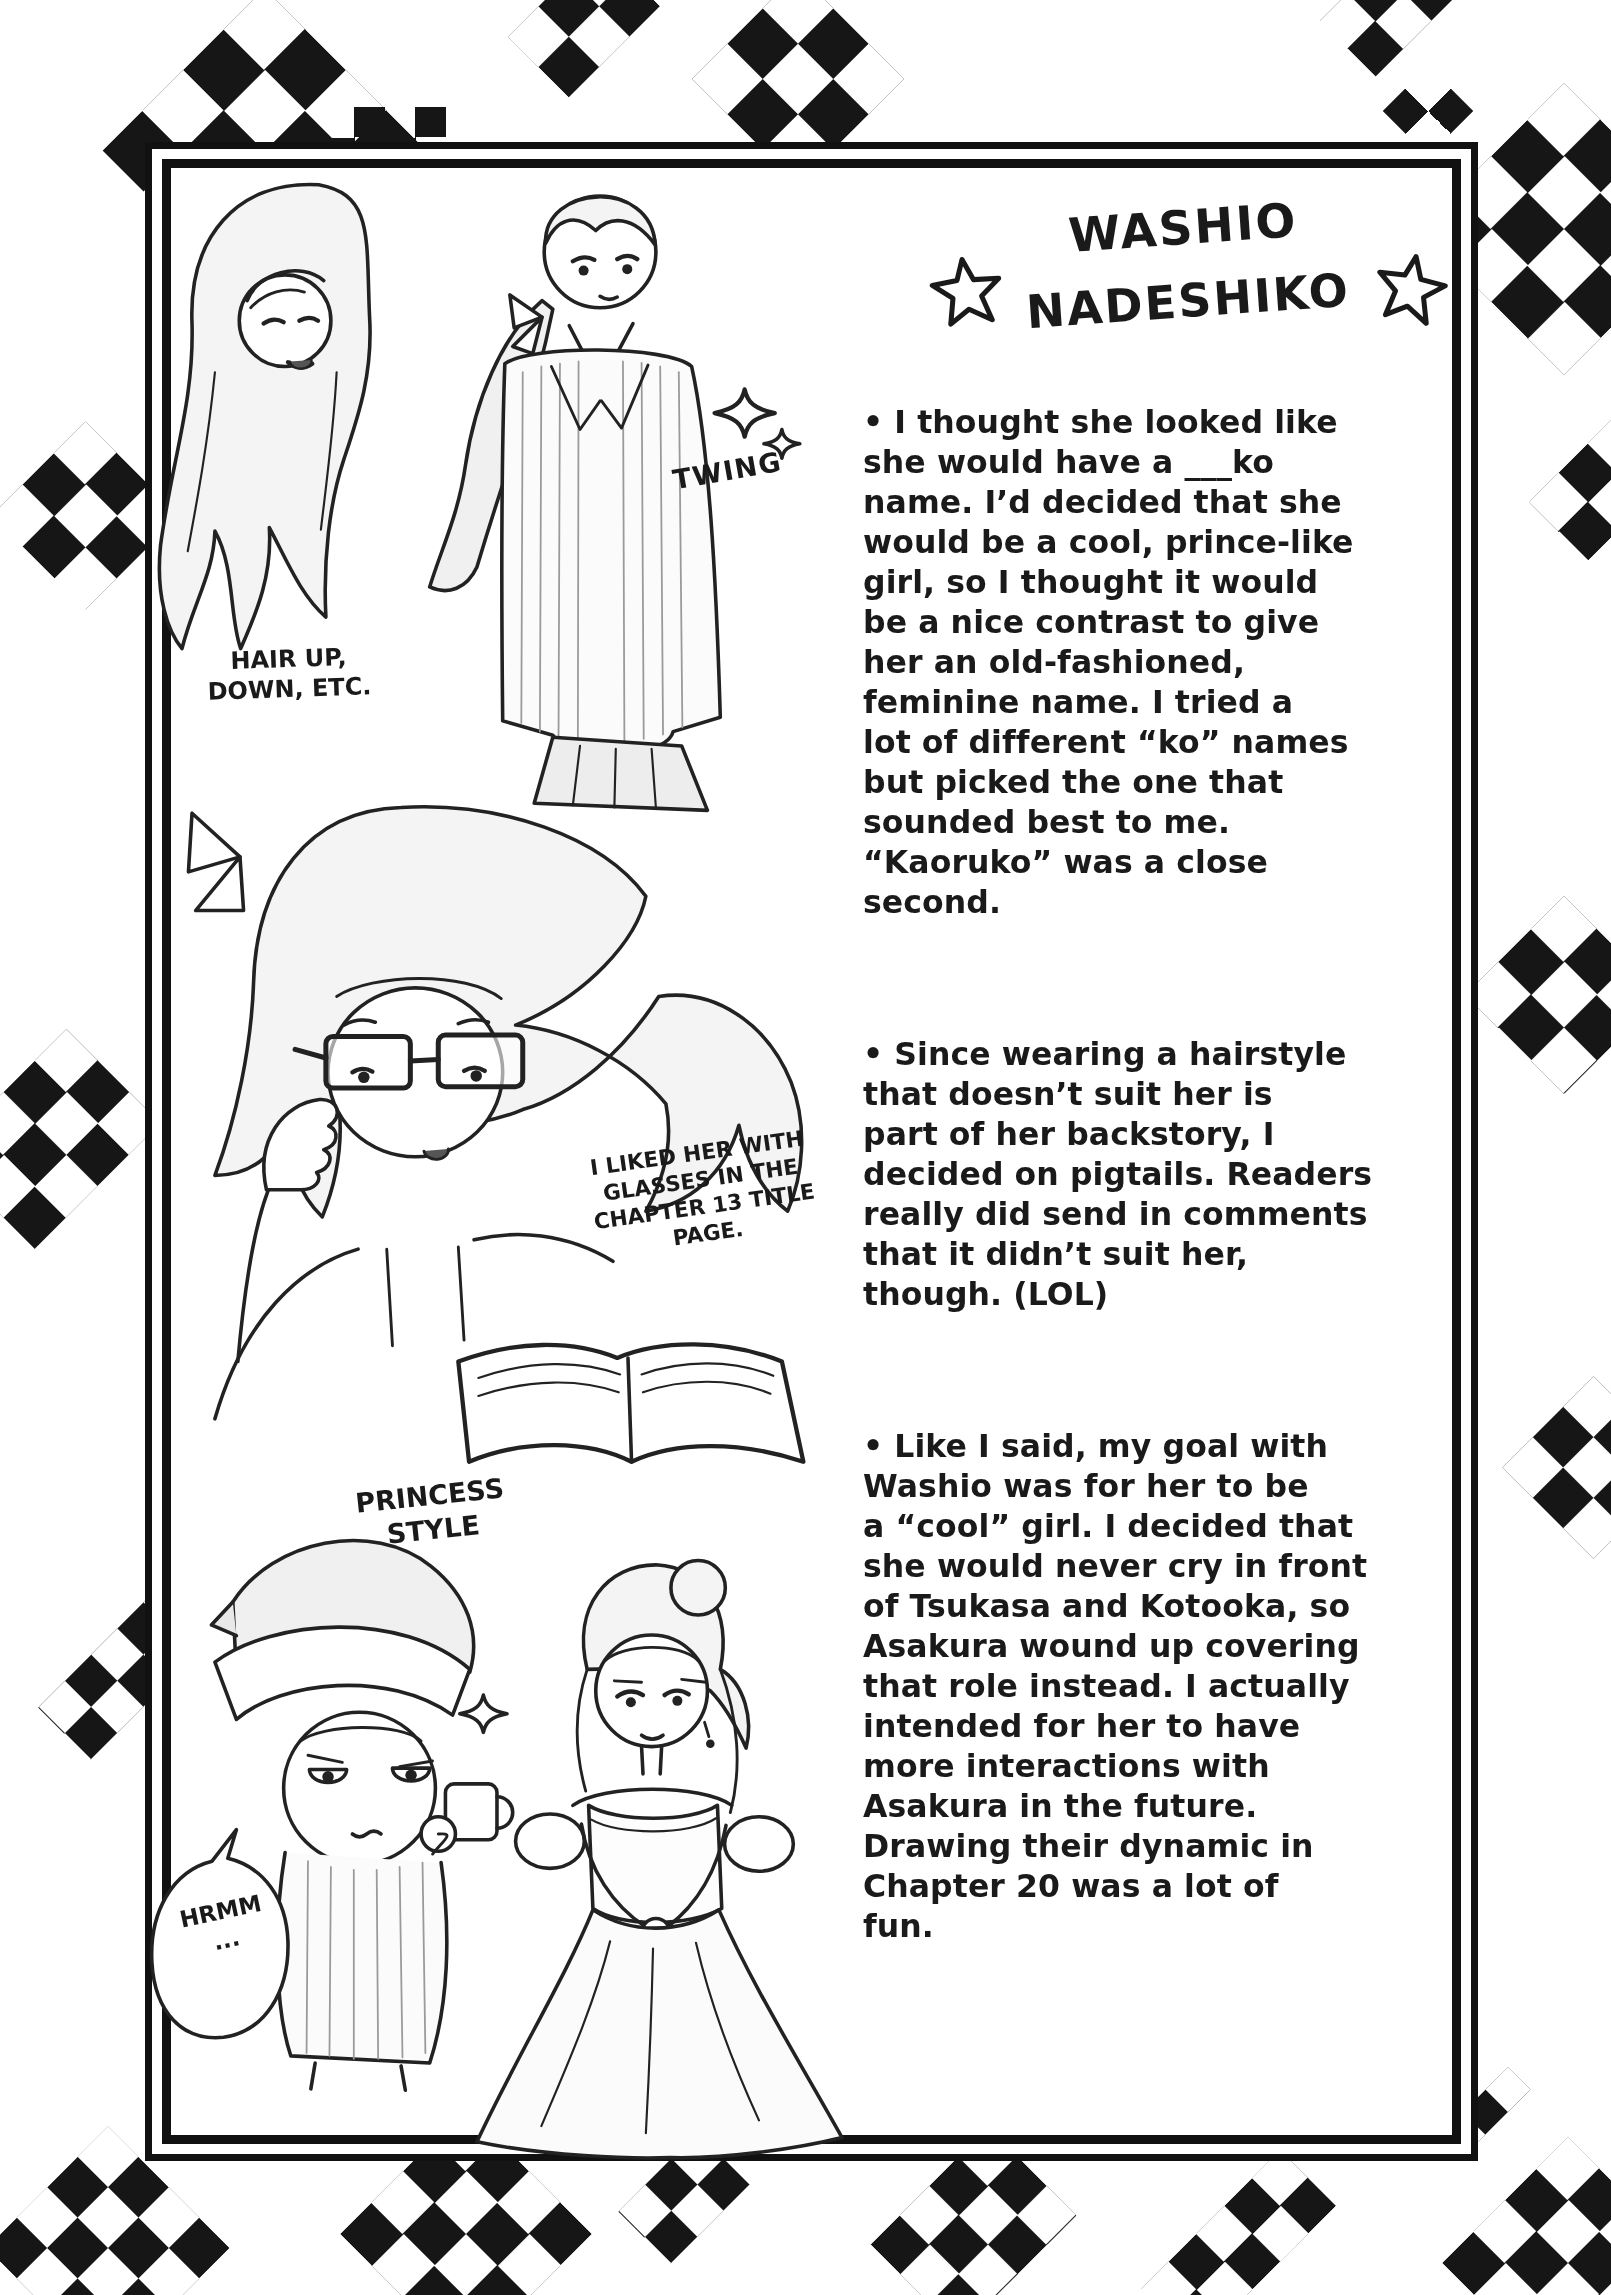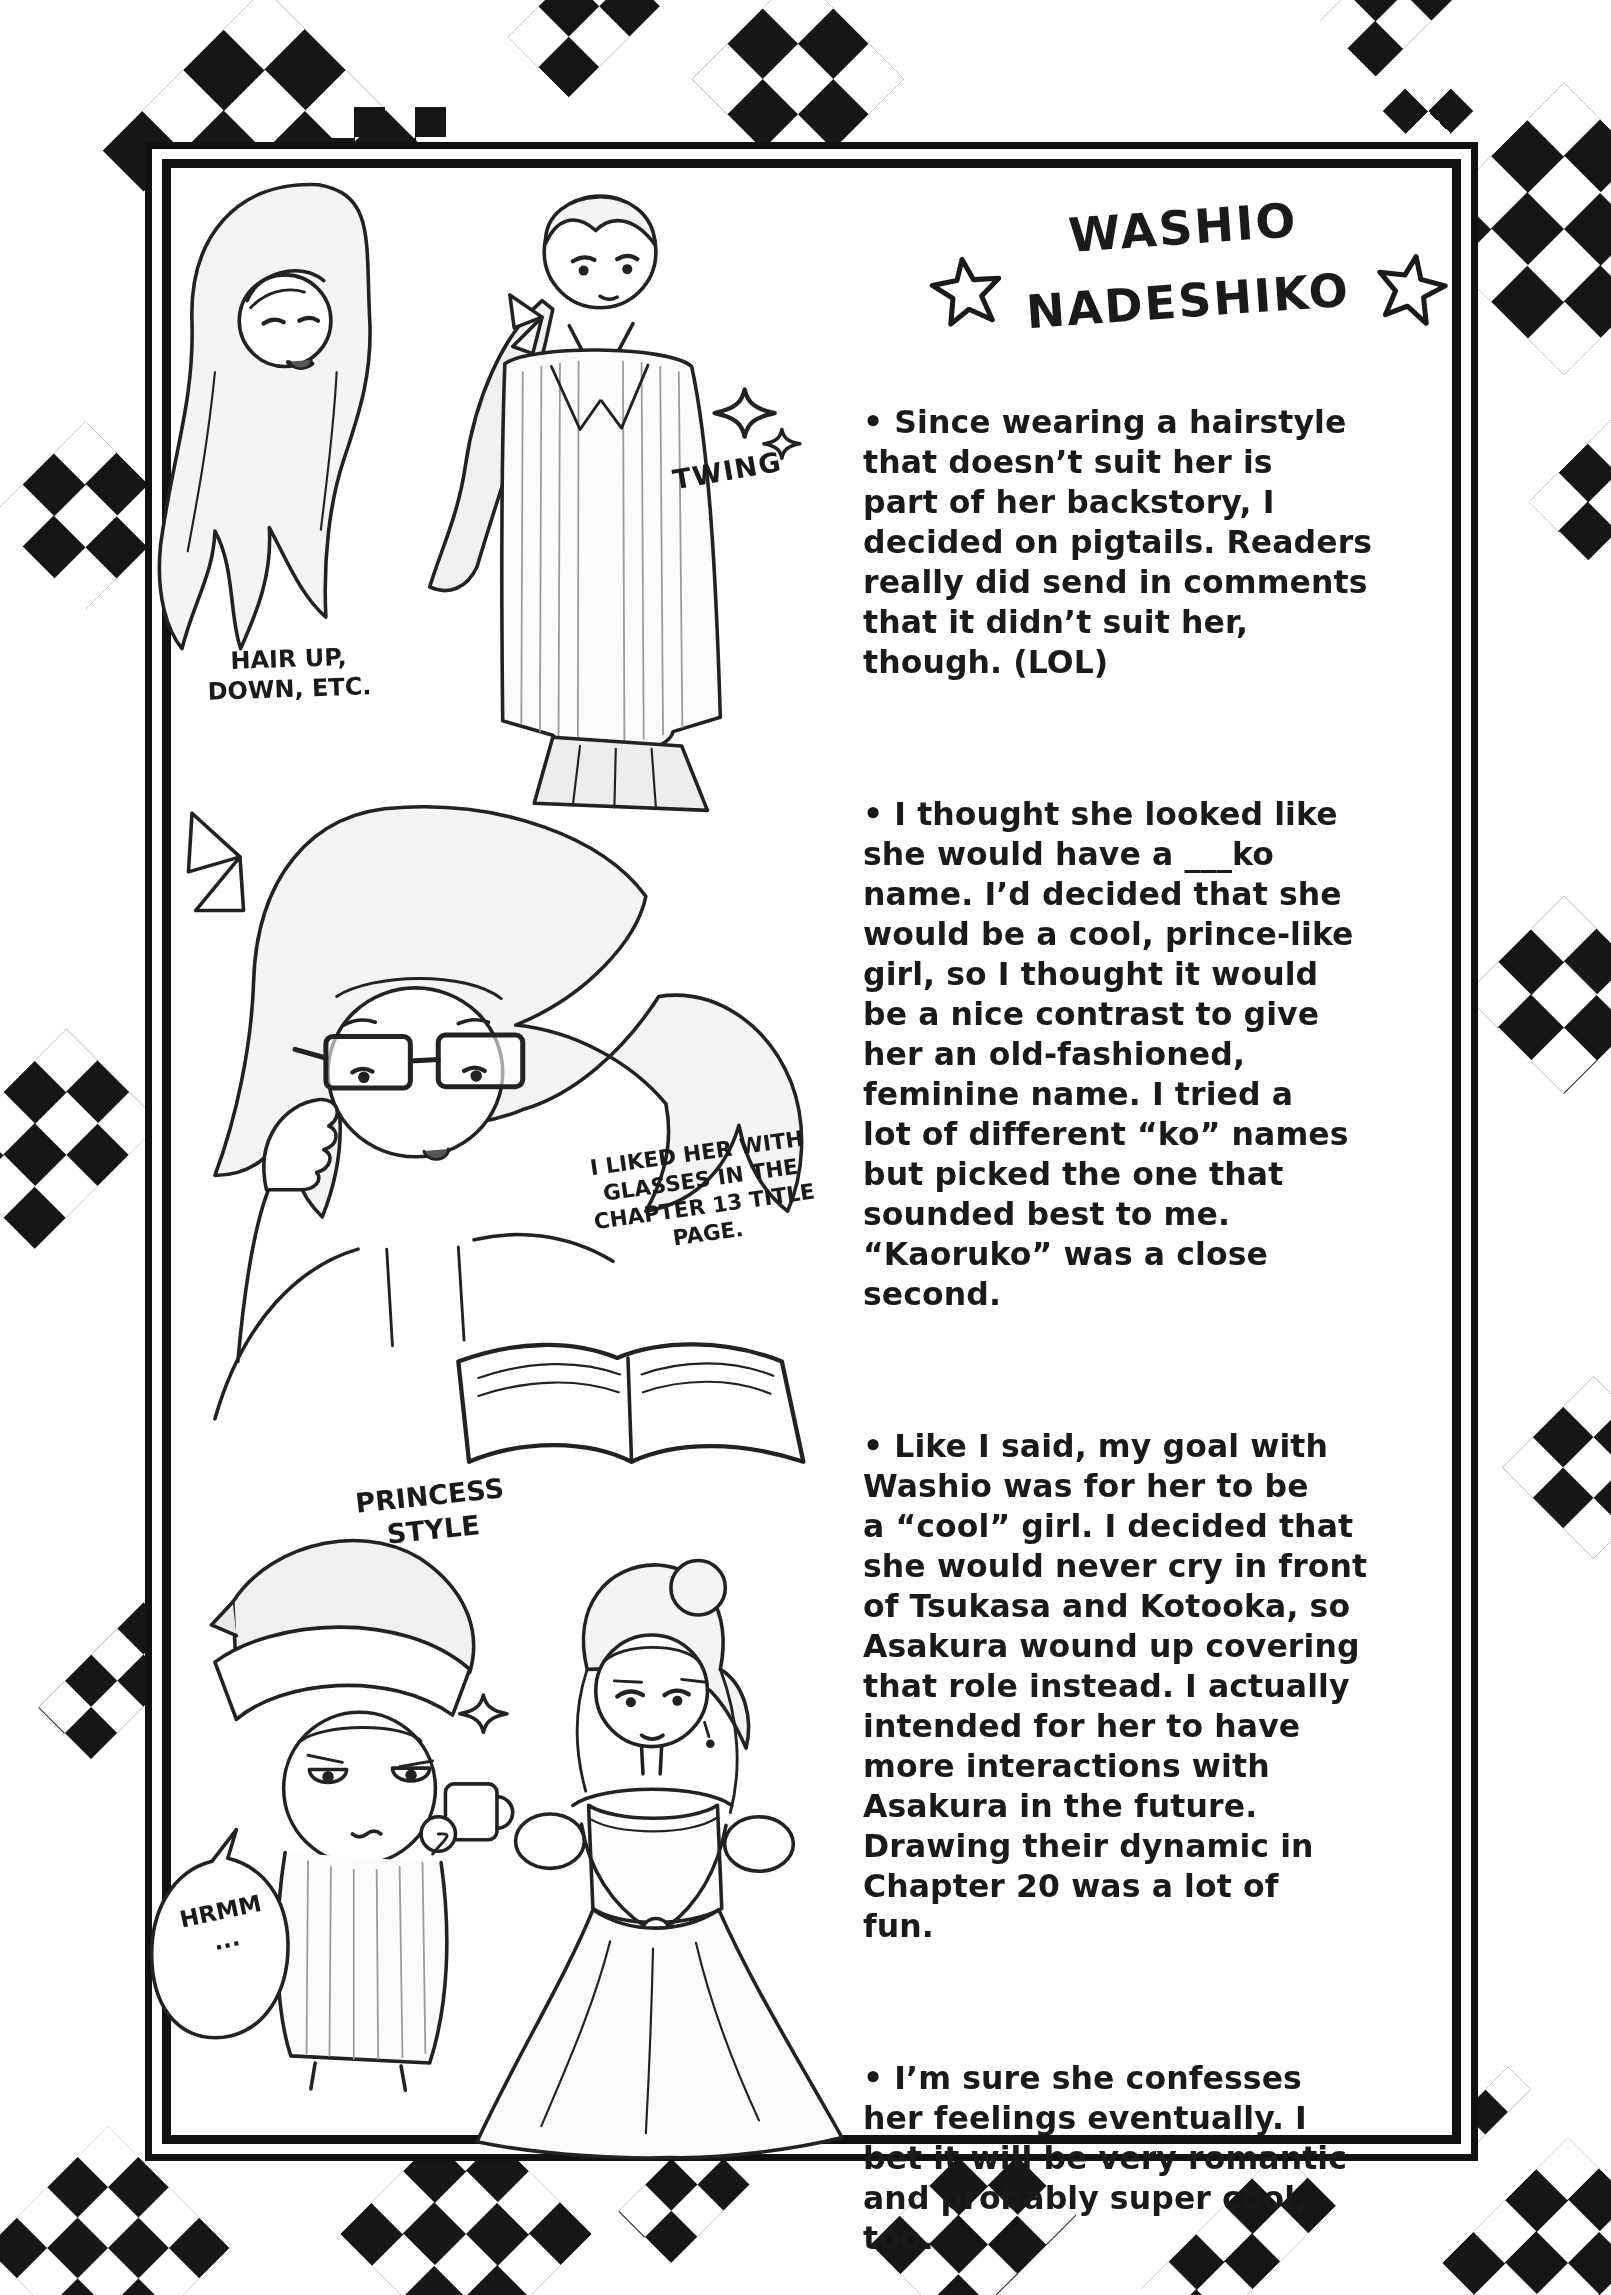--- a/index.html
+++ b/index.html
@@ -217,58 +217,53 @@
   </div>
 
   <svg class="star" style="left:927px;top:252px;" width="79" height="79" viewBox="0 0 110 110">
     <path d="M55,10 L67,40 L102,43 L75,64 L85,99 L55,80 L27,97 L35,62 L9,40 L44,38 Z" fill="#ffffff" stroke="#1a1a1a" stroke-width="7" stroke-linejoin="round" transform="rotate(-8 55 55)"></path>
   </svg>
   <svg class="star" style="left:1371px;top:249px;" width="79" height="79" viewBox="0 0 110 110">
     <path d="M55,10 L67,40 L102,43 L75,64 L85,99 L55,80 L27,97 L35,62 L9,40 L44,38 Z" fill="#ffffff" stroke="#1a1a1a" stroke-width="7" stroke-linejoin="round" transform="rotate(10 55 55)"></path>
   </svg>
 
   <div class="txt notes">
-    <p>• Since wearing a hairstyle
-that doesn’t suit her is
-part of her backstory, I
-decided on pigtails. Readers
-really did send in comments
-that it didn’t suit her,
-though. (LOL)</p>
     <p>• I thought she looked like
 she would have a ___ko
 name. I’d decided that she
 would be a cool, prince-like
 girl, so I thought it would
 be a nice contrast to give
 her an old-fashioned,
 feminine name. I tried a
 lot of different “ko” names
 but picked the one that
 sounded best to me.
 “Kaoruko” was a close
 second.</p>
+    <p>• Since wearing a hairstyle
+that doesn’t suit her is
+part of her backstory, I
+decided on pigtails. Readers
+really did send in comments
+that it didn’t suit her,
+though. (LOL)</p>
     <p>• Like I said, my goal with
 Washio was for her to be
 a “cool” girl. I decided that
 she would never cry in front
 of Tsukasa and Kotooka, so
 Asakura wound up covering
 that role instead. I actually
 intended for her to have
 more interactions with
 Asakura in the future.
 Drawing their dynamic in
 Chapter 20 was a lot of
 fun.</p>
-    <p>• I’m sure she confesses
-her feelings eventually. I
-bet it will be very romantic
-and probably super cool,
-too.</p>
   </div>
 
   <div class="txt lbl lbl-hair">HAIR UP,
 DOWN, ETC.</div>
   <div class="txt lbl lbl-twing">TWING</div>
   <div class="txt lbl lbl-glasses">I LIKED HER WITH
 GLASSES IN THE
 CHAPTER 13 TITLE
 PAGE.</div>
   <div class="txt lbl lbl-princess">PRINCESS

